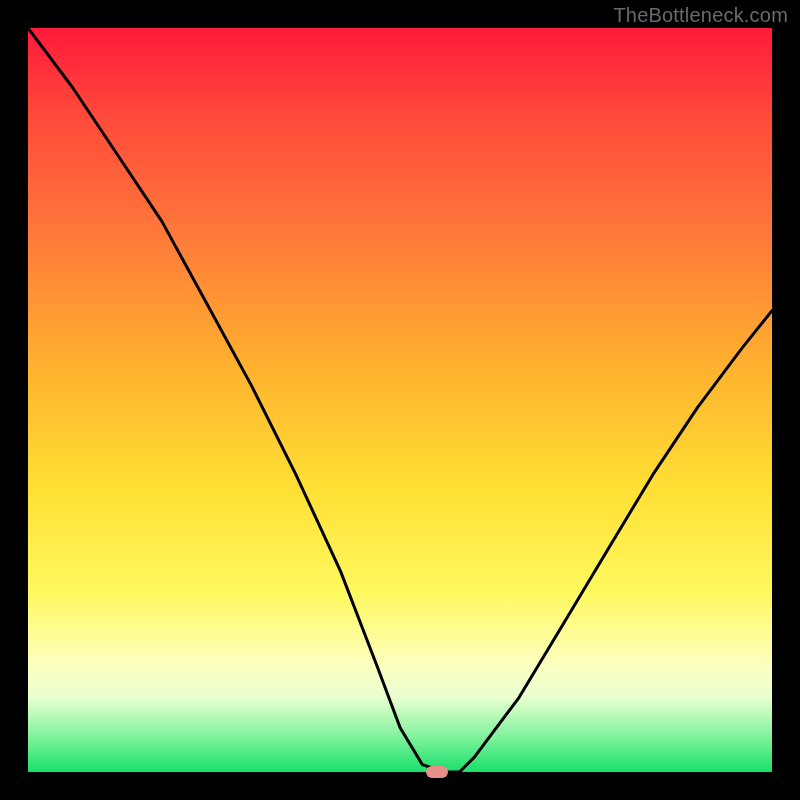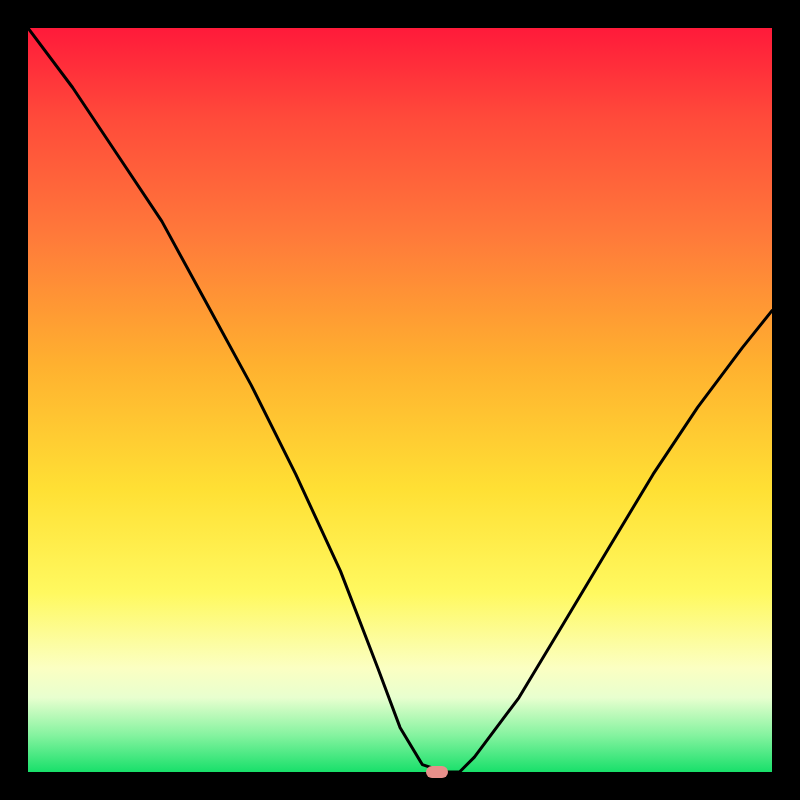--- a/index.html
+++ b/index.html
@@ -58,19 +58,20 @@
     height: 12px;
     border-radius: 6px;
     background: #e78f8a;
     transform: translate(-50%, -50%);
   }
 </style>
 </head>
 <body>
 
 <div class="frame">
+  <div class="watermark">TheBottleneck.com</div>
   <div class="plot">
     <svg class="curve" width="744" height="744" viewBox="0 0 744 744">
       <path id="curve-path" fill="none" stroke="#000" stroke-width="3" stroke-linejoin="round" stroke-linecap="round" d="M0.0 0.0 L44.6 59.5 L89.3 126.5 L133.9 193.4 L178.6 275.3 L223.2 357.1 L267.8 446.4 L312.5 543.1 L349.7 639.8 L372.0 699.4 L394.3 736.6 L416.6 744.0 L431.5 744.0 L446.4 729.1 L491.0 669.6 L535.7 595.2 L580.3 520.8 L625.0 446.4 L669.6 379.4 L714.2 319.9 L744.0 282.7"></path>
     </svg>
     <div id="marker" class="marker" style="left: 409.2px; top: 744px;"></div>
   </div>
 </div>
 
 </body></html>

